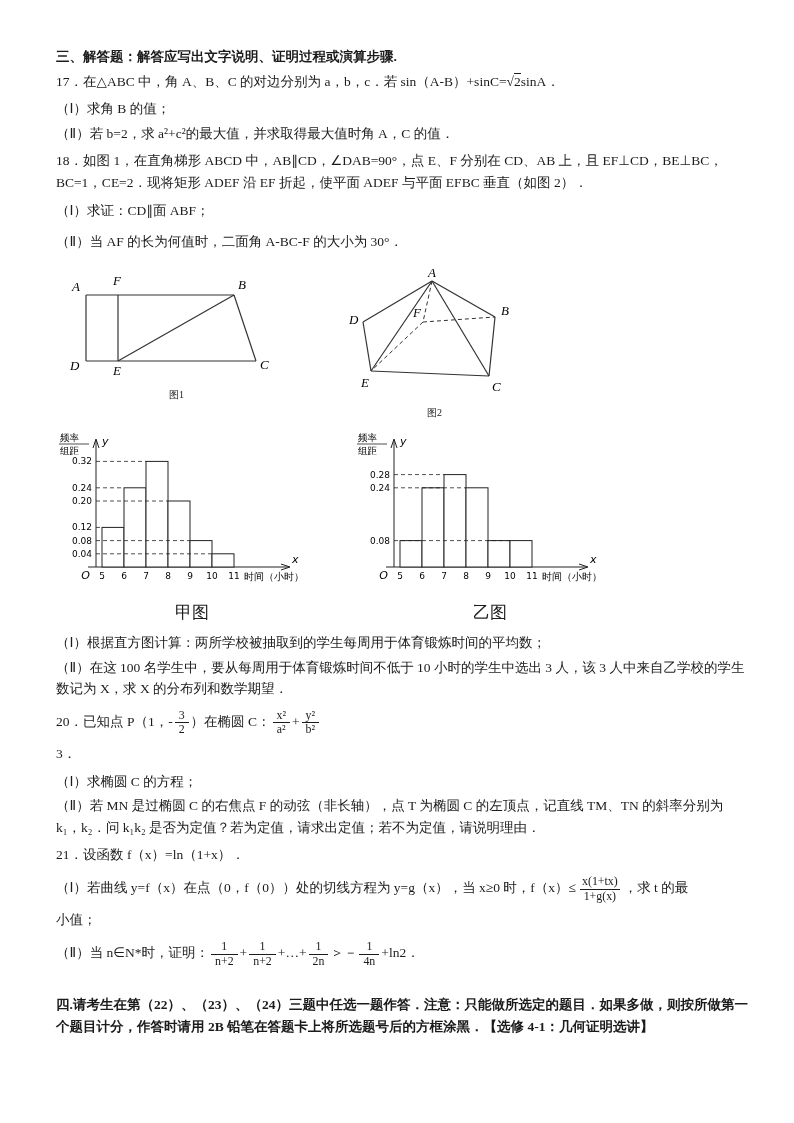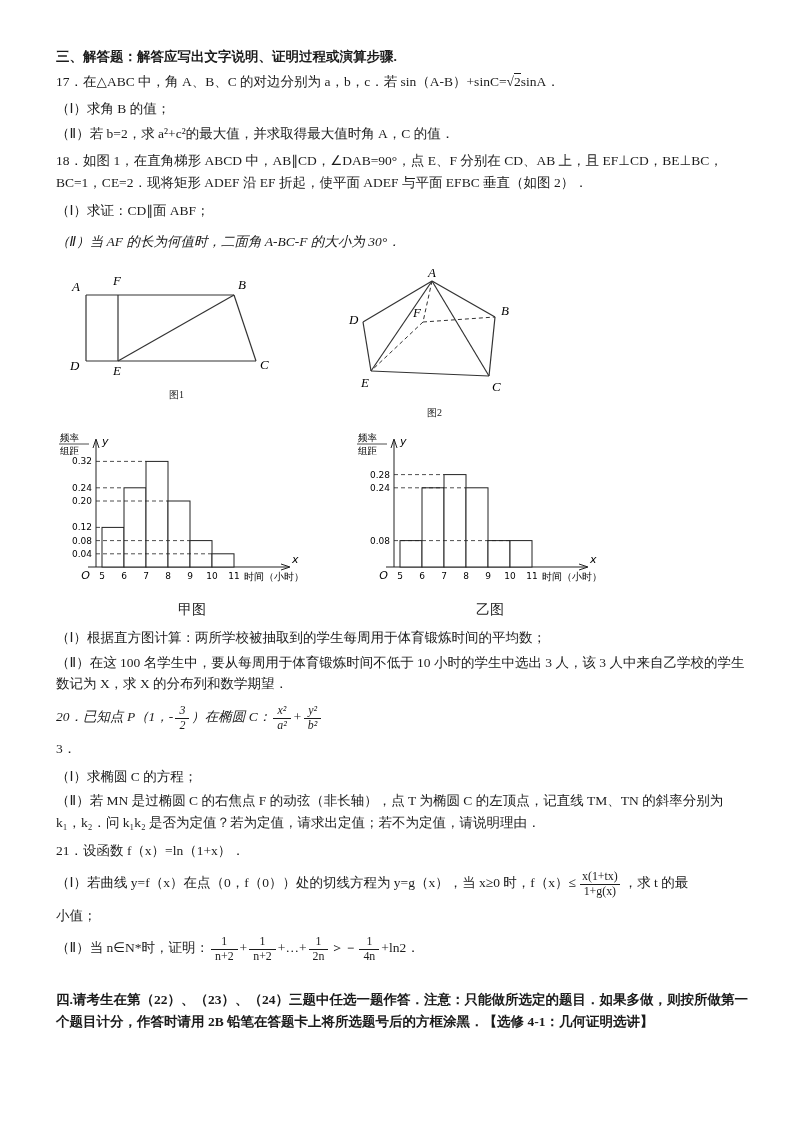--- a/index.html
+++ b/index.html
@@ -5,21 +5,21 @@
   * { margin:0; padding:0; box-sizing:border-box; }
   html,body { background:#fff; }
   body {
     width:794px; height:1123px; overflow:hidden;
     font-family:"Liberation Serif","DejaVu Sans",serif;
     color:#1b1b1b;
   }
   .page { padding:46px 44px 10px 56px; font-size:13.5px; line-height:1.6; }
   .line { margin-bottom:3px; }
   .bold { font-weight:bold; }
-  .mt6 { margin-top:6px; } .mt10 { margin-top:10px;font-style:italic; } .mt14 { } .mt26 { margin-top:26px; }
+  .mt6 { margin-top:6px; } .mt10 { margin-top:10px; } .mt14 { } .mt26 { margin-top:26px; }
 
   
   .frac {
     display:inline-flex; flex-direction:column; align-items:center;
     vertical-align:middle; margin:0 2px; font-size:0.88em; line-height:1.15;
   }
   .frac .num { padding:0 4px; }
   .frac .den { padding:0 4px; border-top:1px solid #1b1b1b; }
   .math-line { line-height:1.25; margin:9px 0 6px 0; }
 
@@ -27,21 +27,21 @@
 
   
   .figures-row { display:flex; gap:48px; margin:12px 0 4px 8px; }
   .fig-block { display:flex; flex-direction:column; align-items:center; }
   .fig-caption { font-size:10px; margin-top:10px; }
   .fig-block svg text { font-style:italic; font-size:13px; font-family:"Liberation Serif",serif; }
 
   
   .charts-row { display:flex; gap:26px; margin:6px 0 2px 0; }
   .chart-block { display:flex; flex-direction:column; align-items:center; }
-  .chart-caption { font-size:14px; margin-top:0px; }
+  .chart-caption { font-size:17px; margin-top:0px; }
   svg.hist text { font-family:"DejaVu Sans",sans-serif; }
 </style>
 </head>
 <body>
 
 <div class="page">
 
   <p class="line bold">三、解答题：解答应写出文字说明、证明过程或演算步骤.</p>
 
   <p class="line mt14"><span>17．在△ABC 中，角 A、B、C 的对边分别为 a，b，c．若 sin（A-B）+sinC=</span><span>√</span><span class="rad-arg">2</span><span>sinA．</span></p>

